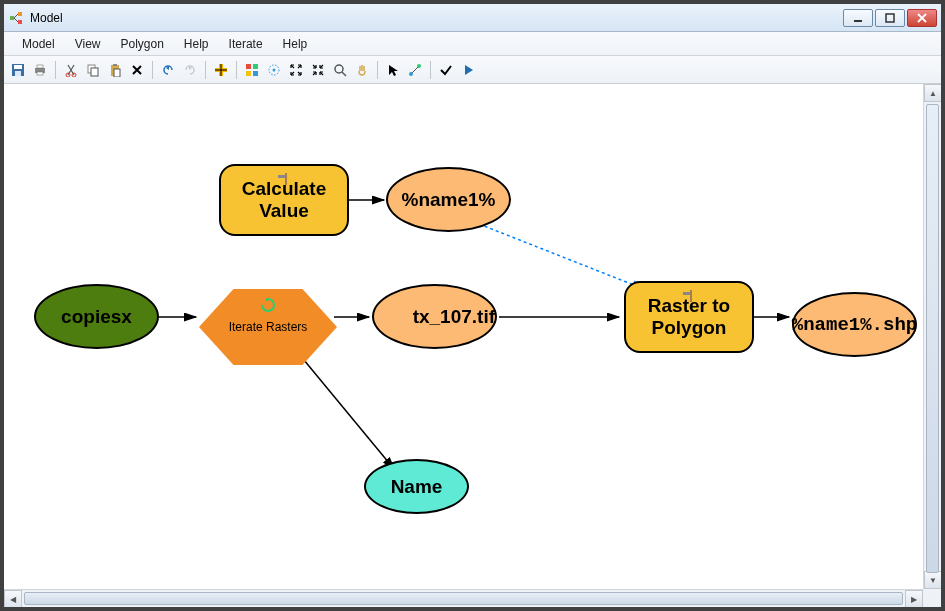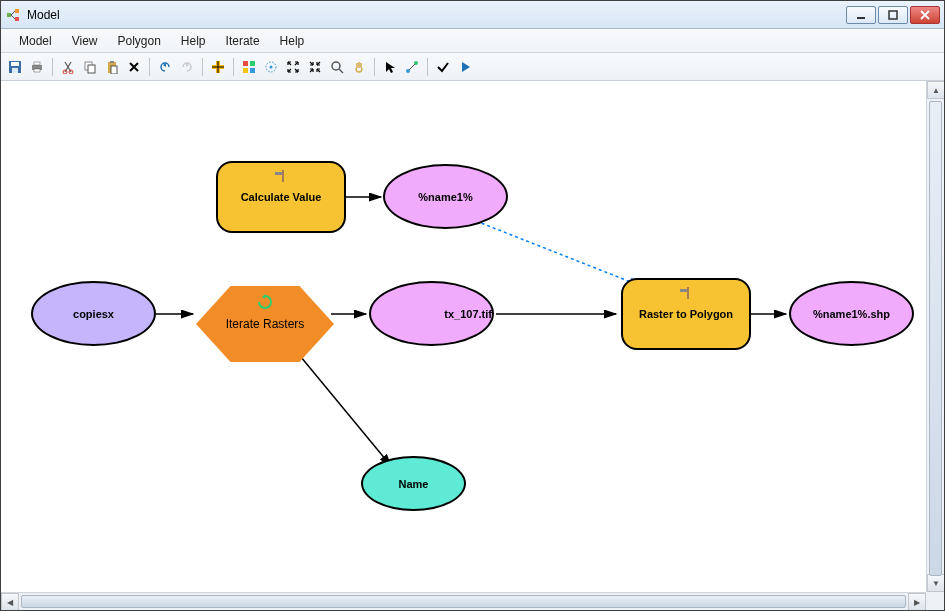--- a/index.html
+++ b/index.html
@@ -1,17 +1,17 @@
 <!DOCTYPE html>
 <html><head>
 <meta charset="utf-8">
 <style>
 * { box-sizing: border-box; margin: 0; padding: 0; }
 body { font-family: "Segoe UI", Tahoma, sans-serif; font-size: 12px; background: #5b8ab8; width: 945px; height: 611px; overflow: hidden; }
-.window { width: 945px; height: 611px; background: #fff; border: 1px solid #404040; display: flex; flex-direction: column; }
+.window { width: 945px; height: 611px; background: #fff; border: 4px solid #404040; display: flex; flex-direction: column; }
 .titlebar { height: 28px; background: linear-gradient(#eaf2fb, #d6e5f5); display: flex; align-items: center; padding: 0 4px; border-bottom: 1px solid #a8b8c8; }
 .titlebar .app-icon { width: 16px; height: 16px; margin-right: 6px; }
 .titlebar .title { flex: 1; color: #000; font-size: 12px; }
 .titlebar .winbtns { display: flex; gap: 2px; }
 .winbtn { width: 30px; height: 18px; border: 1px solid #6a8aa8; border-radius: 2px; background: linear-gradient(#f8fbff, #dce8f5); display: flex; align-items: center; justify-content: center; cursor: pointer; }
 .winbtn.close { background: linear-gradient(#e88, #c43); border-color: #a33; color: #fff; }
 .menubar { height: 24px; background: linear-gradient(#f7f9fc, #f0f3f8); display: flex; align-items: center; padding: 0 8px; border-bottom: 1px solid #d0d6dc; }
 .menu-item { padding: 3px 10px; cursor: pointer; color: #222; }
 .toolbar { height: 28px; background: linear-gradient(#f7f9fc, #eef2f7); display: flex; align-items: center; padding: 0 4px; gap: 2px; border-bottom: 1px solid #c8cfd6; }
 .tbtn { width: 20px; height: 20px; display: flex; align-items: center; justify-content: center; cursor: pointer; border: 1px solid transparent; }
@@ -20,24 +20,24 @@
 .canvas-wrap { flex: 1; position: relative; overflow: hidden; background: #fff; }
 .canvas { position: absolute; inset: 0 18px 18px 0; background: #fff; }
 .scroll-v { position: absolute; right: 0; top: 0; bottom: 18px; width: 18px; background: #eef1f5; border-left: 1px solid #d0d6dc; display:flex; flex-direction:column; }
 .scroll-h { position: absolute; left: 0; right: 18px; bottom: 0; height: 18px; background: #eef1f5; border-top: 1px solid #d0d6dc; display:flex; }
 .scroll-corner { position: absolute; right: 0; bottom: 0; width: 18px; height: 18px; background: #eef1f5; }
 .scroll-btn { width: 18px; height: 18px; background: linear-gradient(#f6f8fb,#dde4ec); border:1px solid #c0c6cc; display:flex; align-items:center; justify-content:center; font-size:8px; color:#555; }
 .scroll-track { flex:1; position:relative; }
 .scroll-thumb-v { position:absolute; left:2px; right:2px; top:2px; height:120px; background:linear-gradient(#e8eef6,#cdd8e6); border:1px solid #aab6c4; border-radius:2px; }
 .scroll-thumb-h { position:absolute; top:2px; bottom:2px; left:2px; right:2px; background:linear-gradient(#e8eef6,#cdd8e6); border:1px solid #aab6c4; border-radius:2px; }
 
-.node { position: absolute; display: flex; align-items: center; justify-content: center; text-align: center; font-size: 11px; font-weight: bold; color: #000; cursor: pointer; }
+.node { position: absolute; display: flex; align-items: center; justify-content: center; text-align: center; font-size: 19px; font-weight: bold; color: #000; cursor: pointer; }
 .ellipse { border-radius: 50%; border: 2px solid #000; }
-.ellipse.blue { background: #c4b5fd; }
-.ellipse.green { background: #f0abfc; }
+.ellipse.blue { background: #4d7c0f; }
+.ellipse.green { background: #fdba74; }
 .ellipse.cyan { background: #5eead4; }
 .roundrect { border: 2px solid #000; border-radius: 16px; background: #f7c333; }
 .hexagon { background: #f18c27; clip-path: polygon(25% 0, 75% 0, 100% 50%, 75% 100%, 25% 100%, 0 50%); display:flex; align-items:center; justify-content:center; }
 .hexagon-border { position:absolute; inset:-2px; background:#000; clip-path: polygon(25% 0, 75% 0, 100% 50%, 75% 100%, 25% 100%, 0 50%); z-index:-1; }
 .hex-wrap { position:absolute; }
 .tool-icon { position:absolute; top:6px; left:50%; transform:translateX(-50%); width:14px; height:14px; }
 .iter-icon { position:absolute; top:8px; left:50%; transform:translateX(-50%); width:16px; height:16px; }
 svg.connectors { position:absolute; inset:0; width:100%; height:100%; pointer-events:none; }
 </style>
 </head>
@@ -259,21 +259,21 @@
       </div>
 
       <div class="node roundrect" style="left:620px; top:197px; width:130px; height:72px; padding:12px 10px;">
         <svg class="tool-icon" viewBox="0 0 14 14">
             <rect x="1" y="3" width="8" height="3" fill="#888"></rect>
             <rect x="8" y="1" width="2" height="12" fill="#a67c52"></rect>
           </svg>
         <span>Raster to Polygon</span>
       </div>
 
-      <div class="node ellipse green" style="left:788px; top:200px; width:125px; height:65px; padding:0 8px;">
+      <div class="node ellipse green" style="left:788px; top:208px; width:125px; height:65px; padding:0 8px;font-family:Liberation Mono, monospace;">
         <span>%name1%.shp</span>
       </div>
 
       <div class="node ellipse cyan" style="left:360px; top:375px; width:105px; height:55px;">
         <span>Name</span>
       </div>
 
     </div>
 
     <div class="scroll-v">

